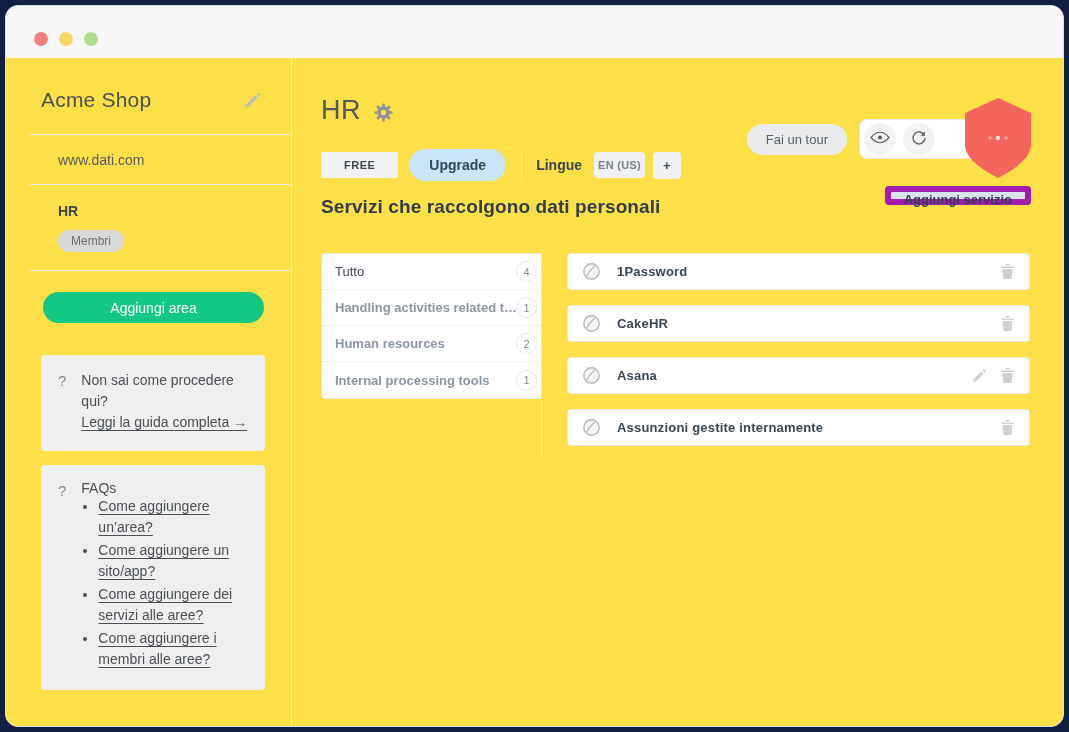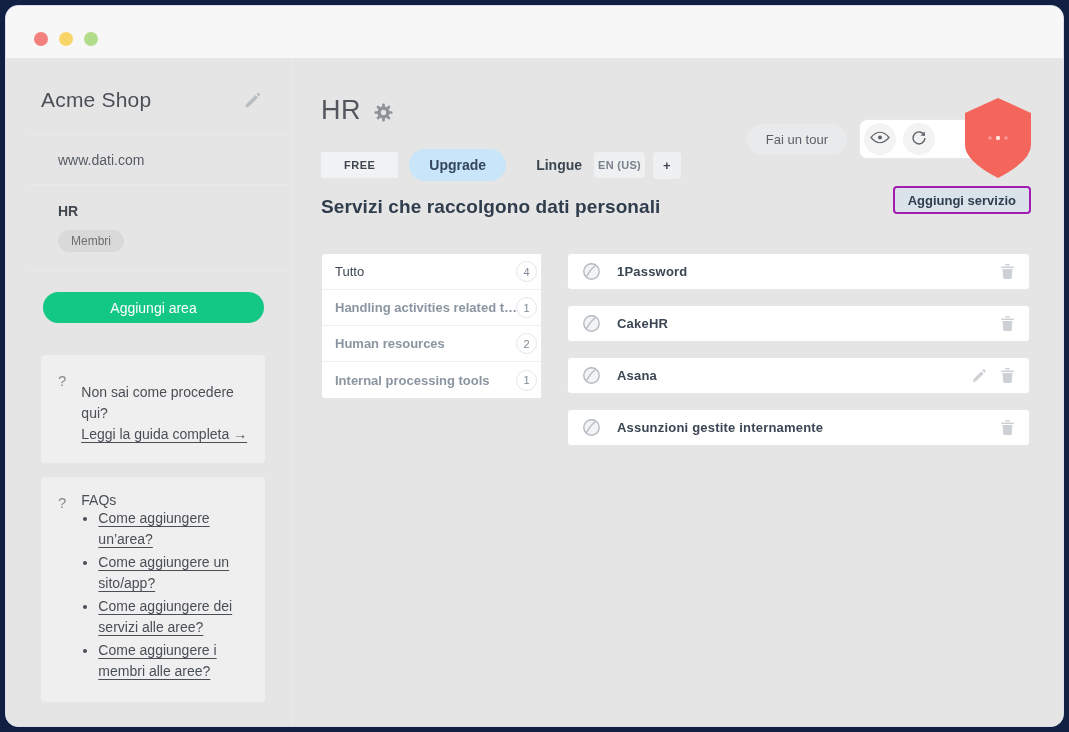--- a/index.html
+++ b/index.html
@@ -13,42 +13,42 @@
   }
 
   
   .titlebar { height:52px; background:#f7f7f8; position:relative; }
   .dots { position:absolute; left:28px; top:26px; display:flex; gap:11px; }
   .dot { width:14px; height:14px; border-radius:50%; }
   .dot.red { background:#f2807c; }
   .dot.yellow { background:#f8d567; }
   .dot.green { background:#b1dc8a; }
 
-  .app-body { display:flex; height:670px; background:#e5e5e5; }
+  .app-body { display:flex; height:670px; background:#fde047; }
 
   
   .sidebar { width:286px; border-right:1px solid #eaebec; padding-top:30px; flex-shrink:0; }
   .shop-row { display:flex; align-items:center; justify-content:space-between; padding:0 30px 0 35px; }
   .shop-name { font-size:21px; color:#4b5056; font-weight:500; letter-spacing:.2px; }
   .sb-divider { height:1px; background:#e9e9eb; margin-left:23px; }
   .shop-row + .sb-divider { margin-top:22px; }
   .website { padding:17px 0 16px 52px; font-size:14px; color:#565c63; }
   .area-block { padding:18px 0 18px 52px; }
   .area-name { font-size:14px; font-weight:bold; color:#41474e; }
   .membri-pill { display:inline-block; margin-top:11px; background:#d9d9d9; color:#6e6e6e;
     font-size:12px; padding:4px 13px; border-radius:11px; }
   .add-area-btn { display:block; margin:21px 26px 0 37px; width:221px; height:31px;
     background:#13c784; color:#fff; border:none; border-radius:16px; font-size:14px;
     font-family:inherit; cursor:pointer; }
   .gray-box { margin:0 26px 0 35px; background:#efefef; border-radius:4px;
     padding:15px 14px 18px 17px; display:flex; gap:15px; }
   .gray-box.first { margin-top:32px; }
   .gray-box.second { margin-top:14px; }
   .q-icon { color:#85898e; font-size:15px; line-height:21px; flex-shrink:0; }
-  .box-text { font-size:14px; color:#4a4f55; line-height:21px;margin-top:12px; }
+  .box-text { font-size:14px; color:#4a4f55; line-height:21px; }
   .box-link { color:#4a4f55; text-decoration:underline; text-underline-offset:3px; cursor:pointer; }
   .faq-title { font-size:14px; color:#4a4f55; }
   .faq-list { margin-top:0; padding-left:17px; list-style:disc; }
   .faq-list li { font-size:14px; line-height:21px; color:#4a4f55; margin-bottom:2px; }
 
   
   .main { flex:1; position:relative; padding:37px 33px 0 29px; }
   .hr-row { display:flex; align-items:center; gap:13px; }
   .page-title { font-size:27px; font-weight:500; color:#53585e; letter-spacing:.5px; }
   .gear { margin-top:3px; cursor:pointer; }
@@ -95,22 +95,22 @@
   .top-right { position:absolute; top:61px; right:36px; display:flex; align-items:center; gap:12px;text-align:center; }
   .tour-pill { background:#e9eaec; border-radius:16px; padding:8px 19px; font-size:13px;
     color:#5a6067; cursor:pointer; white-space:nowrap; }
   .toolbar { width:168px; height:40px; background:#fff; border:1px solid #e7e8ea;
     border-radius:8px; display:flex; align-items:center; padding-left:4px; gap:7px; }
   .circle-btn { width:32px; height:32px; border-radius:50%; background:#f3f3f4; border:none;
     display:flex; align-items:center; justify-content:center; cursor:pointer; }
 
   .shield { position:absolute; top:40px; right:30px; z-index:5; }
 
-  .add-service-btn { position:absolute; top:128px; right:32px; height:28px; padding:0 13px;
-    background:#dbe3ea; border:2px solid #a21caf; border-radius:4px; font-size:13px;
+  .add-service-btn { position:absolute; top:128px; right:32px; height:19px; padding:0 13px;
+    background:#dbe3ea; border:6px solid #a21caf; border-radius:4px; font-size:13px;
     font-weight:600; color:#2e3e4e; font-family:inherit; cursor:pointer; }
 </style>
 </head>
 <body>
 
 <div class="window">
 
   <div class="titlebar">
     <div class="dots">
       <span class="dot red"></span>

